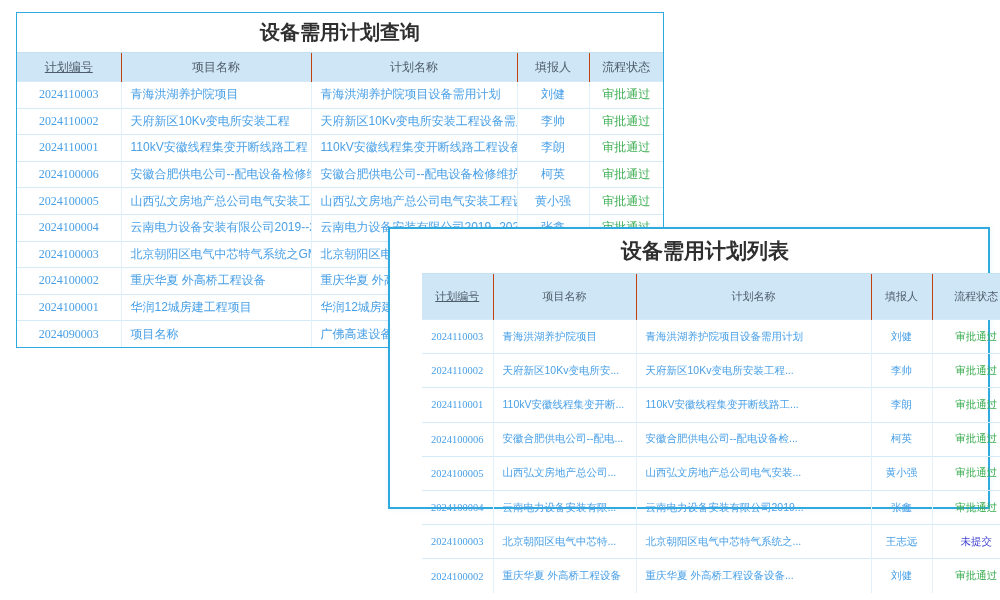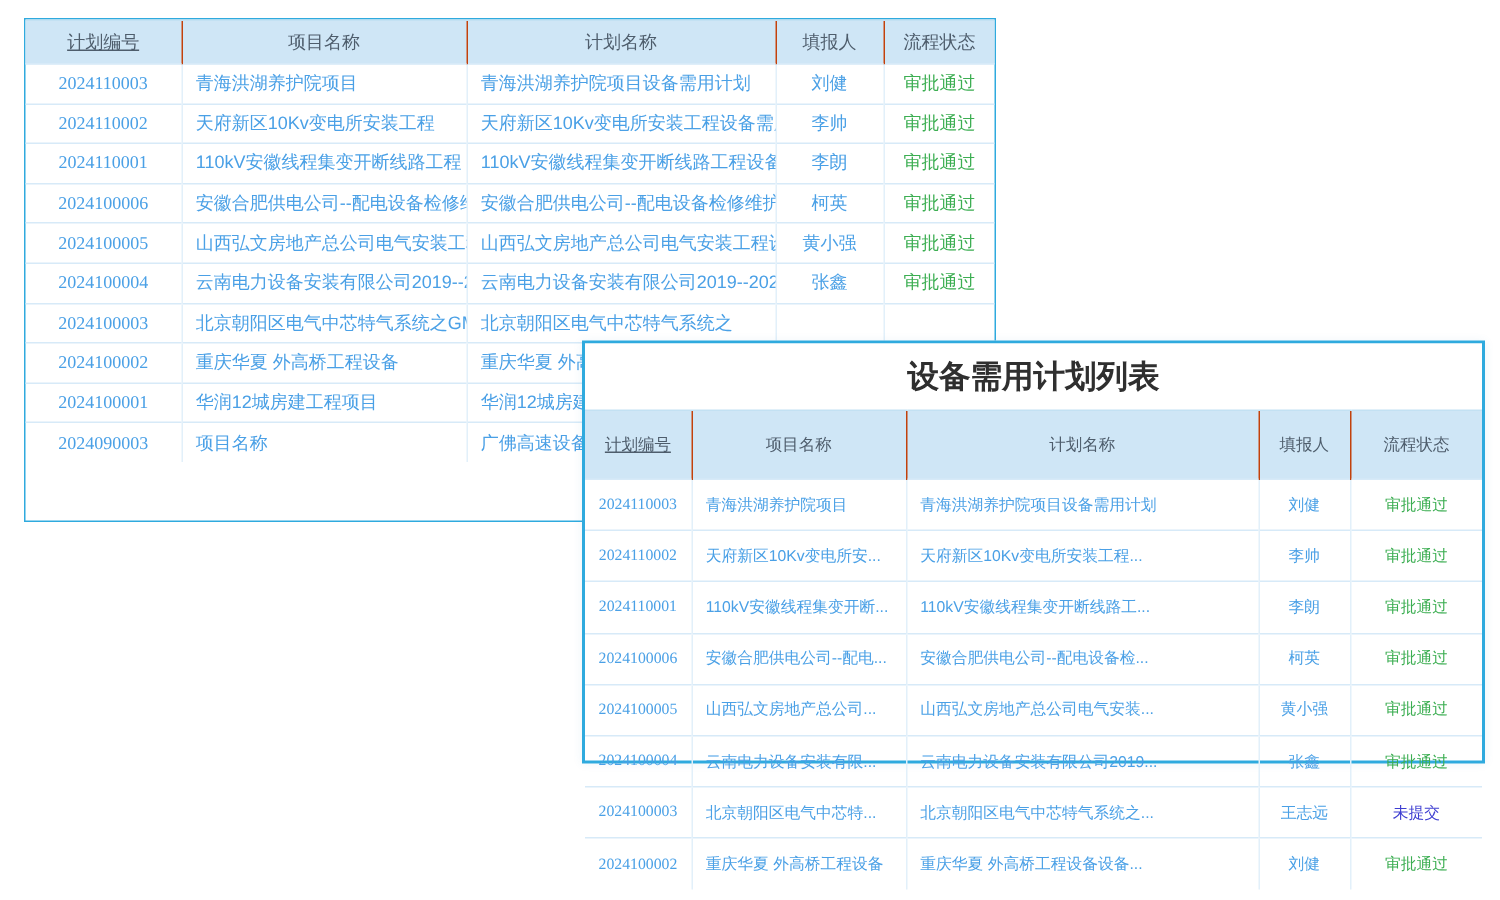--- a/index.html
+++ b/index.html
@@ -10,21 +10,21 @@
     --title-text:#2f2f2f;
     --row-line:#d7eaf8;
     --col-line:#e2f0fa;
   }
   *{margin:0;padding:0;box-sizing:border-box;}
   html,body{width:1000px;height:600px;background:#ffffff;overflow:hidden;
     font-family:"Liberation Sans","DejaVu Sans",sans-serif;}
   .panel{position:absolute;background:#fff;}
   .panel-1{left:16px;top:12px;width:648px;height:336px;border:1px solid var(--accent);z-index:1;}
   .panel-2{left:388px;top:227px;width:602px;height:282px;border:2px solid var(--accent);z-index:2;
-    box-shadow:0 0 6px rgba(60,140,190,0.10);}
+    box-shadow:0 0 6px rgba(60,140,190,0.10);padding-left:32px;}
   .panel-title{display:flex;align-items:center;justify-content:center;
     font-weight:bold;color:var(--title-text);background:#fff;}
   .panel-1 .panel-title{height:39px;font-size:20px;}
   .panel-2 .panel-title{height:44px;font-size:21px;}
   table{width:100%;border-collapse:collapse;table-layout:fixed;}
   thead th{background:var(--header-bg);color:var(--header-text);font-weight:normal;
     text-align:center;border-top:1px solid #c3e1f3;border-left:1px solid #c2410c;}
   thead th:first-child{border-left:none;text-decoration:underline;}
   .panel-1 thead th{height:29px;font-size:12px;}
   .panel-2 thead th{height:46px;font-size:11px;}
@@ -39,20 +39,21 @@
   
   .panel-1 col.c1{width:104px}.panel-1 col.c2{width:190px}.panel-1 col.c3{width:206px}
   .panel-1 col.c4{width:72px}.panel-1 col.c5{width:74px}
   .panel-2 col.c1{width:71px}.panel-2 col.c2{width:143px}.panel-2 col.c3{width:235px}
   .panel-2 col.c4{width:61px}.panel-2 col.c5{width:88px}
 </style>
 </head>
 <body>
 
 <div class="panel panel-1">
+  <div class="panel-title">设备需用计划查询</div>
   <table>
     <colgroup>
         <col class="c1">
         <col class="c2">
         <col class="c3">
         <col class="c4">
         <col class="c5">
       </colgroup>
     <thead>
       <tr>

